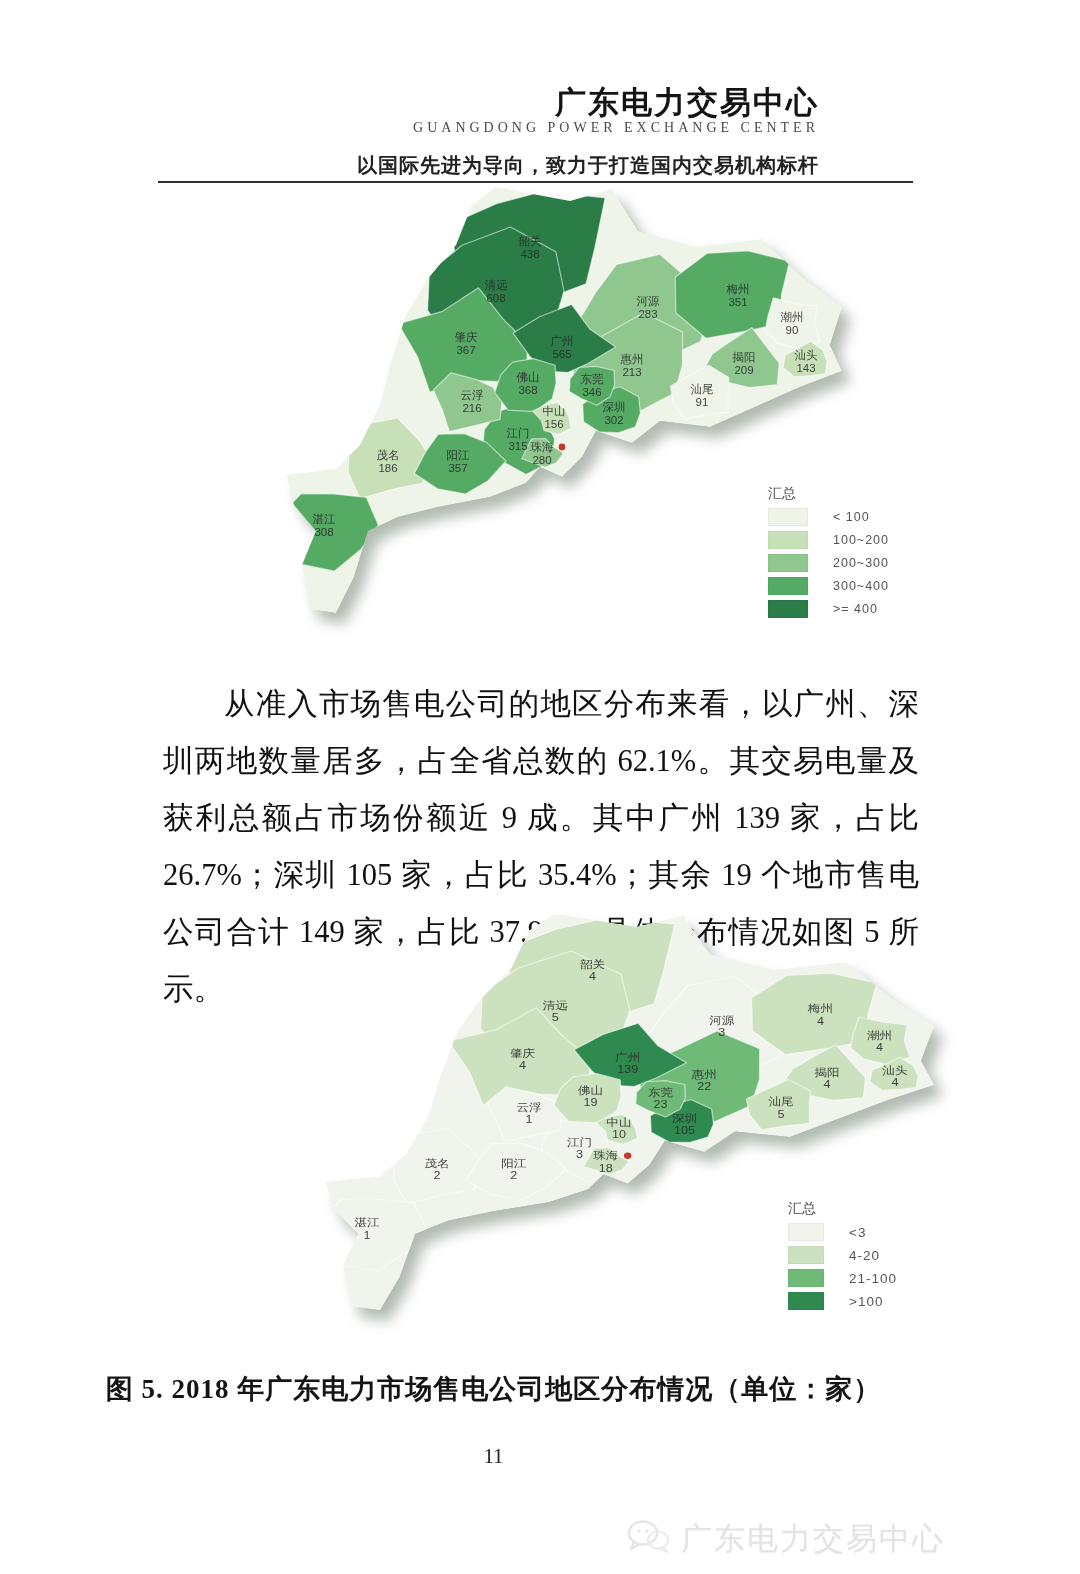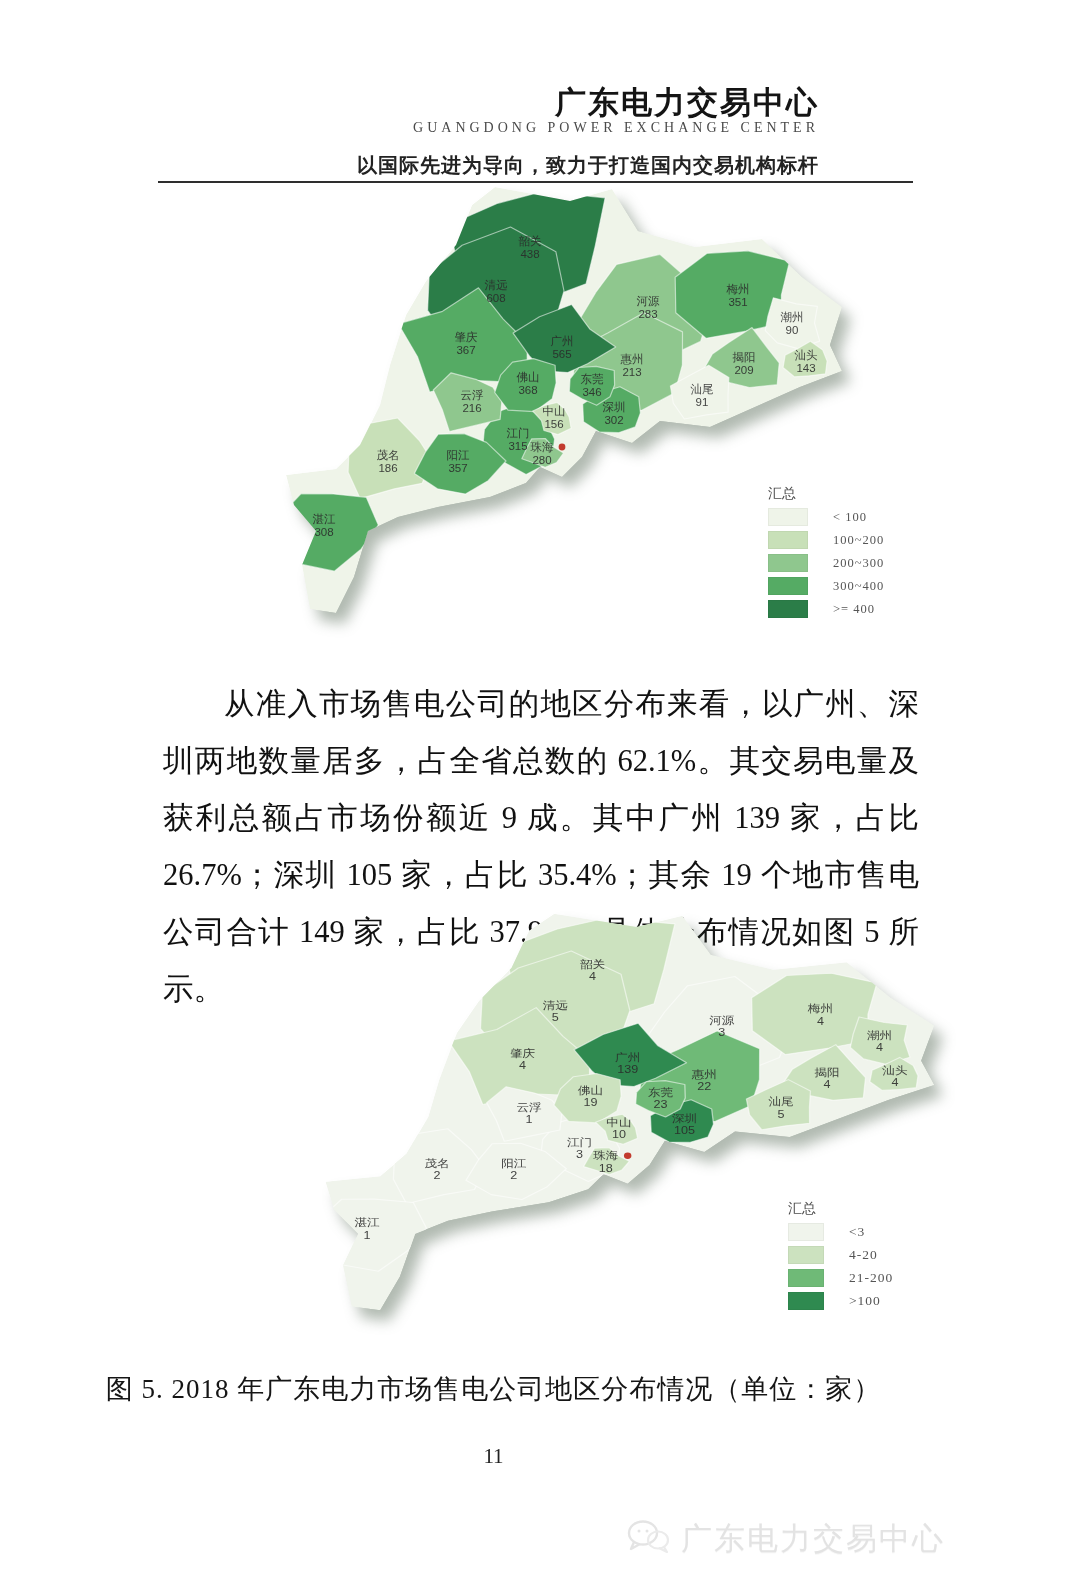--- a/index.html
+++ b/index.html
@@ -16,34 +16,34 @@
            font-size:20px;color:#222;margin-top:16px;letter-spacing:1px;}
   .rule{position:absolute;top:181px;left:158px;width:755px;height:2px;background:#2e2e2e;}
 
   
   .figure{position:absolute;}
   .fig1{left:240px;top:185px;width:630px;height:430px;}
   .fig2{left:275px;top:912px;width:690px;height:400px;}
   .figure svg{filter:drop-shadow(9px 11px 7px rgba(70,90,70,.42));}
   .map-label{pointer-events:none;}
 
-  .legend{position:absolute;font-family:Liberation Serif, serif;color:#555;}
+  .legend{position:absolute;font-family:Liberation Sans, sans-serif;color:#555;}
   .lg1{left:528px;top:300px;}
   .lg2{left:513px;top:288px;}
   .legend-title{font-size:14px;color:#4a4a4a;margin-bottom:5px;}
   .lrow{display:flex;align-items:center;margin-bottom:5px;gap:16px;}
   .lswatch{width:38px;height:16px;margin-right:9px;border:1px solid rgba(0,0,0,0.04);}
   .llabel{font-size:12.5px;color:#555;letter-spacing:1px;}
   .lg2 .lswatch{width:34px;height:16px;}
   .lg2 .llabel{font-size:13.5px;}
 
   .caption{position:absolute;left:0;width:100%;text-align:center;font-size:27px;color:#151515;
            letter-spacing:1px;}
   .cap1{top:616px;}
-  .cap2{top:1371px;}
+  .cap2{top:1371px;font-weight:bold;}
 
   .para{position:absolute;left:163px;top:676px;width:756px;font-size:30.5px;line-height:57px;
         text-align:justify;text-indent:2em;color:#111;}
 
   .pageno{position:absolute;top:1444px;left:0;width:100%;text-align:center;font-size:21px;color:#222;}
 
   
   .wm{position:absolute;top:1518px;right:42px;display:flex;align-items:center;
       color:#e1e1e1;font-family:"Liberation Sans","DejaVu Sans",sans-serif;}
   .wm-text{font-size:31px;letter-spacing:2px;color:#e3e3e3;text-shadow:0 1px 0 #f6f6f6;}
@@ -204,21 +204,21 @@
           <div class="lrow">
             <div class="lswatch" style="background: rgb(240, 244, 236);"></div>
             <span class="llabel">&lt;3</span>
           </div>
           <div class="lrow">
             <div class="lswatch" style="background: rgb(204, 226, 191);"></div>
             <span class="llabel">4-20</span>
           </div>
           <div class="lrow">
             <div class="lswatch" style="background: rgb(111, 186, 119);"></div>
-            <span class="llabel">21-200</span>
+            <span class="llabel">21-100</span>
           </div>
           <div class="lrow">
             <div class="lswatch" style="background: rgb(47, 138, 80);"></div>
             <span class="llabel">&gt;100</span>
           </div>
         </div>
     </div>
   </div>
   <div class="caption cap2">图 5. 2018 年广东电力市场售电公司地区分布情况（单位：家）</div>
 

